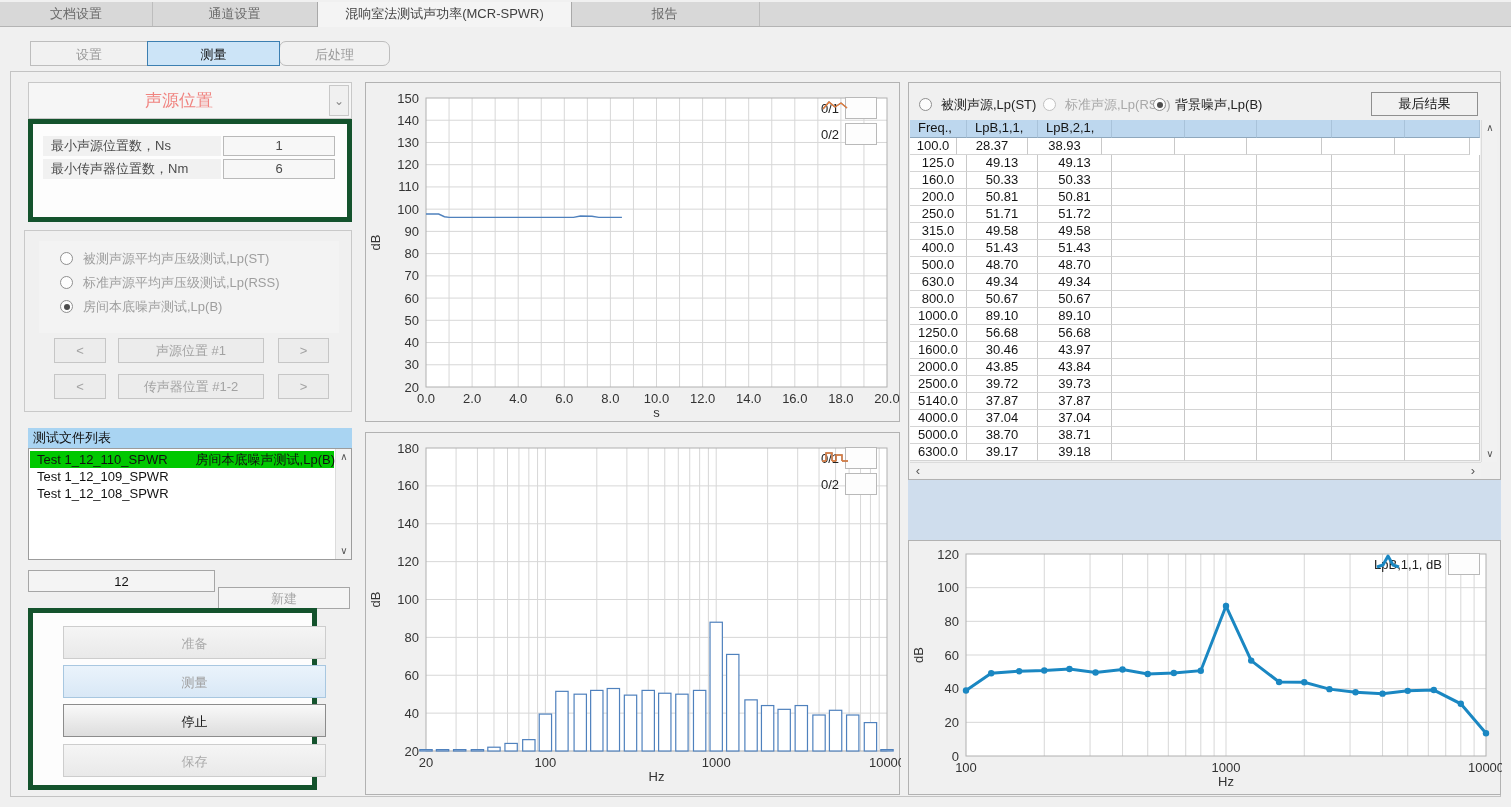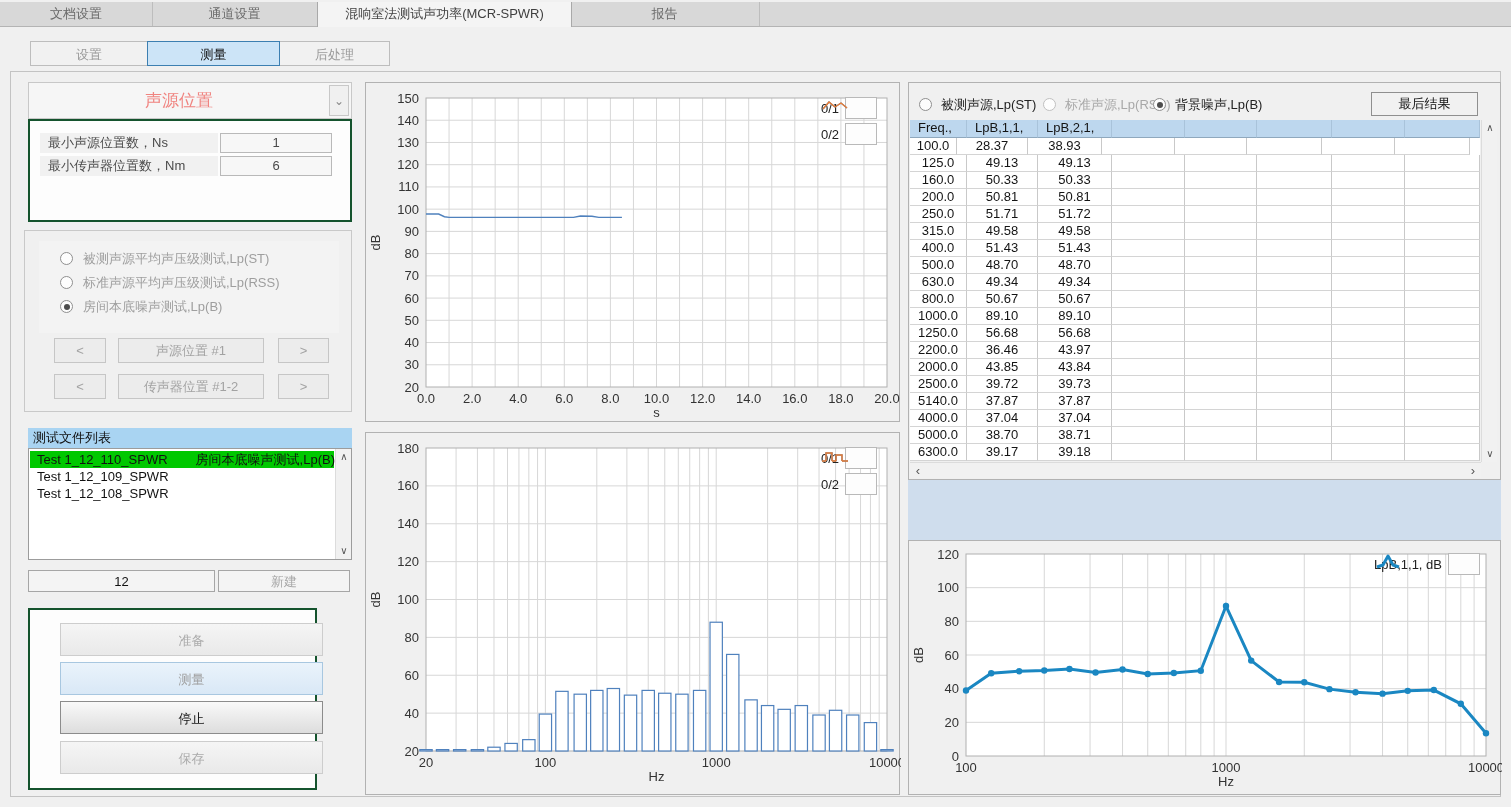--- a/index.html
+++ b/index.html
@@ -15,21 +15,21 @@
   .tab.active{background:#f4f4f4;height:25px;color:#3f3f3f;border-left:1px solid #a9a9a9;border-right:1px solid #a9a9a9;}
 
   
   .subtab{position:absolute;top:41px;height:25px;line-height:25px;text-align:center;font-size:13px;
     color:#9a9a9a;background:#f1f1f1;border:1px solid #bdbdbd;box-sizing:border-box;}
   .subtab.active{background:#cce4f7;border:1px solid #3c7fb1;color:#111;z-index:2;}
 
   .content-frame{left:10px;top:71px;width:1489px;height:724px;border:1px solid #c3c3c3;background:#f0f0f0;}
 
   
-  .panel{position:absolute;border:2px solid #14532d;background:#fdfdfd;box-sizing:border-box;}
+  .panel{position:absolute;border:5px solid #14532d;background:#fdfdfd;box-sizing:border-box;}
   .groupbox{position:absolute;border:1px solid #c9c9c9;background:#f0f0f0;box-sizing:border-box;}
   .nav-btn{position:absolute;background:#ececec;border:1px solid #c6c6c6;color:#a2a2a2;
     font-size:13px;text-align:center;line-height:23px;height:23px;box-sizing:content-box;}
   .flat-btn{position:absolute;border:1px solid #a6a6a6;background:#f4f4f4;font-size:13px;
     text-align:center;line-height:22px;height:22px;box-sizing:border-box;color:#111;}
   .flat-btn.disabled{color:#a6a6a6;}
 
   
   .mode-dd{left:28px;top:82px;width:324px;height:37px;border:1px solid #c8c8c8;background:#f6f6f6;box-sizing:border-box;}
   .mode-dd .val{position:absolute;left:0;top:0;width:300px;height:35px;line-height:35px;text-align:center;
@@ -93,21 +93,21 @@
 
   <div class="abs tabstrip">
     <div class="tab" style="left:0;width:152px;">文档设置</div>
     <div class="tab" style="left:152px;width:165px;">通道设置</div>
     <div class="tab active" style="left:317px;width:253px;">混响室法测试声功率(MCR-SPWR)</div>
     <div class="tab" style="left:570px;width:189px;">报告</div>
   </div>
 
   <div class="subtab" style="left:30px;width:118px;">设置</div>
   <div class="subtab active" style="left:147px;width:133px;">测量</div>
-  <div class="subtab" style="left:279px;width:111px;">后处理</div>
+  <div class="subtab" style="left:279px;width:111px;border-radius:7px;">后处理</div>
 
   <div class="abs content-frame"></div>
 
   <div class="abs mode-dd">
     <div class="val">声源位置</div>
     <div class="dd-btn">⌄</div>
   </div>
 
   <div class="panel" style="left:28px;top:119px;width:324px;height:103px;">
     <div class="param-label" style="top:12px;">最小声源位置数，Ns</div>
@@ -140,21 +140,21 @@
         <div class="fl-item"><span>Test 1_12_109_SPWR</span></div>
         <div class="fl-item"><span>Test 1_12_108_SPWR</span></div>
       </div>
     <div class="vscroll" style="right:0;top:0;height:110px;">
       <div class="scr-arrow" style="top:0;">∧</div>
       <div class="scr-arrow" style="bottom:0;">∨</div>
     </div>
   </div>
 
   <div class="flat-btn" style="left:28px;top:570px;width:187px;">12</div>
-  <div class="flat-btn disabled" style="left:218px;top:570px;width:132px;">新建</div>
+  <div class="flat-btn disabled" style="left:218px;top:587px;width:132px;">新建</div>
 
   <div class="panel" style="left:28px;top:608px;width:289px;height:182px;">
     <div class="act-btn act-disabled" style="top:13px;">准备</div>
     <div class="act-btn act-measure" style="top:52px;">测量</div>
     <div class="act-btn act-disabled" style="top:131px;">保存</div>
     <div class="act-btn act-stop" style="top:91px;">停止</div>
   </div>
 
   <div class="chart-box" style="left:365px;top:82px;width:535px;height:340px;">
     <svg id="time-chart-svg" width="535" height="340">
@@ -474,22 +474,22 @@
           <div class="tcell" style="width: 57px;">1250.0</div>
           <div class="tcell" style="width: 71px;">56.68</div>
           <div class="tcell" style="width: 74px;">56.68</div>
           <div class="tcell" style="width: 73px;"></div>
           <div class="tcell" style="width: 72px;"></div>
           <div class="tcell" style="width: 75px;"></div>
           <div class="tcell" style="width: 73px;"></div>
           <div class="tcell" style="width: 75px;"></div>
         </div>
         <div class="trow">
-          <div class="tcell" style="width: 57px;">2200.0</div>
-          <div class="tcell" style="width: 71px;">36.46</div>
+          <div class="tcell" style="width: 57px;">1600.0</div>
+          <div class="tcell" style="width: 71px;">30.46</div>
           <div class="tcell" style="width: 74px;">43.97</div>
           <div class="tcell" style="width: 73px;"></div>
           <div class="tcell" style="width: 72px;"></div>
           <div class="tcell" style="width: 75px;"></div>
           <div class="tcell" style="width: 73px;"></div>
           <div class="tcell" style="width: 75px;"></div>
         </div>
         <div class="trow">
           <div class="tcell" style="width: 57px;">2000.0</div>
           <div class="tcell" style="width: 71px;">43.85</div>

